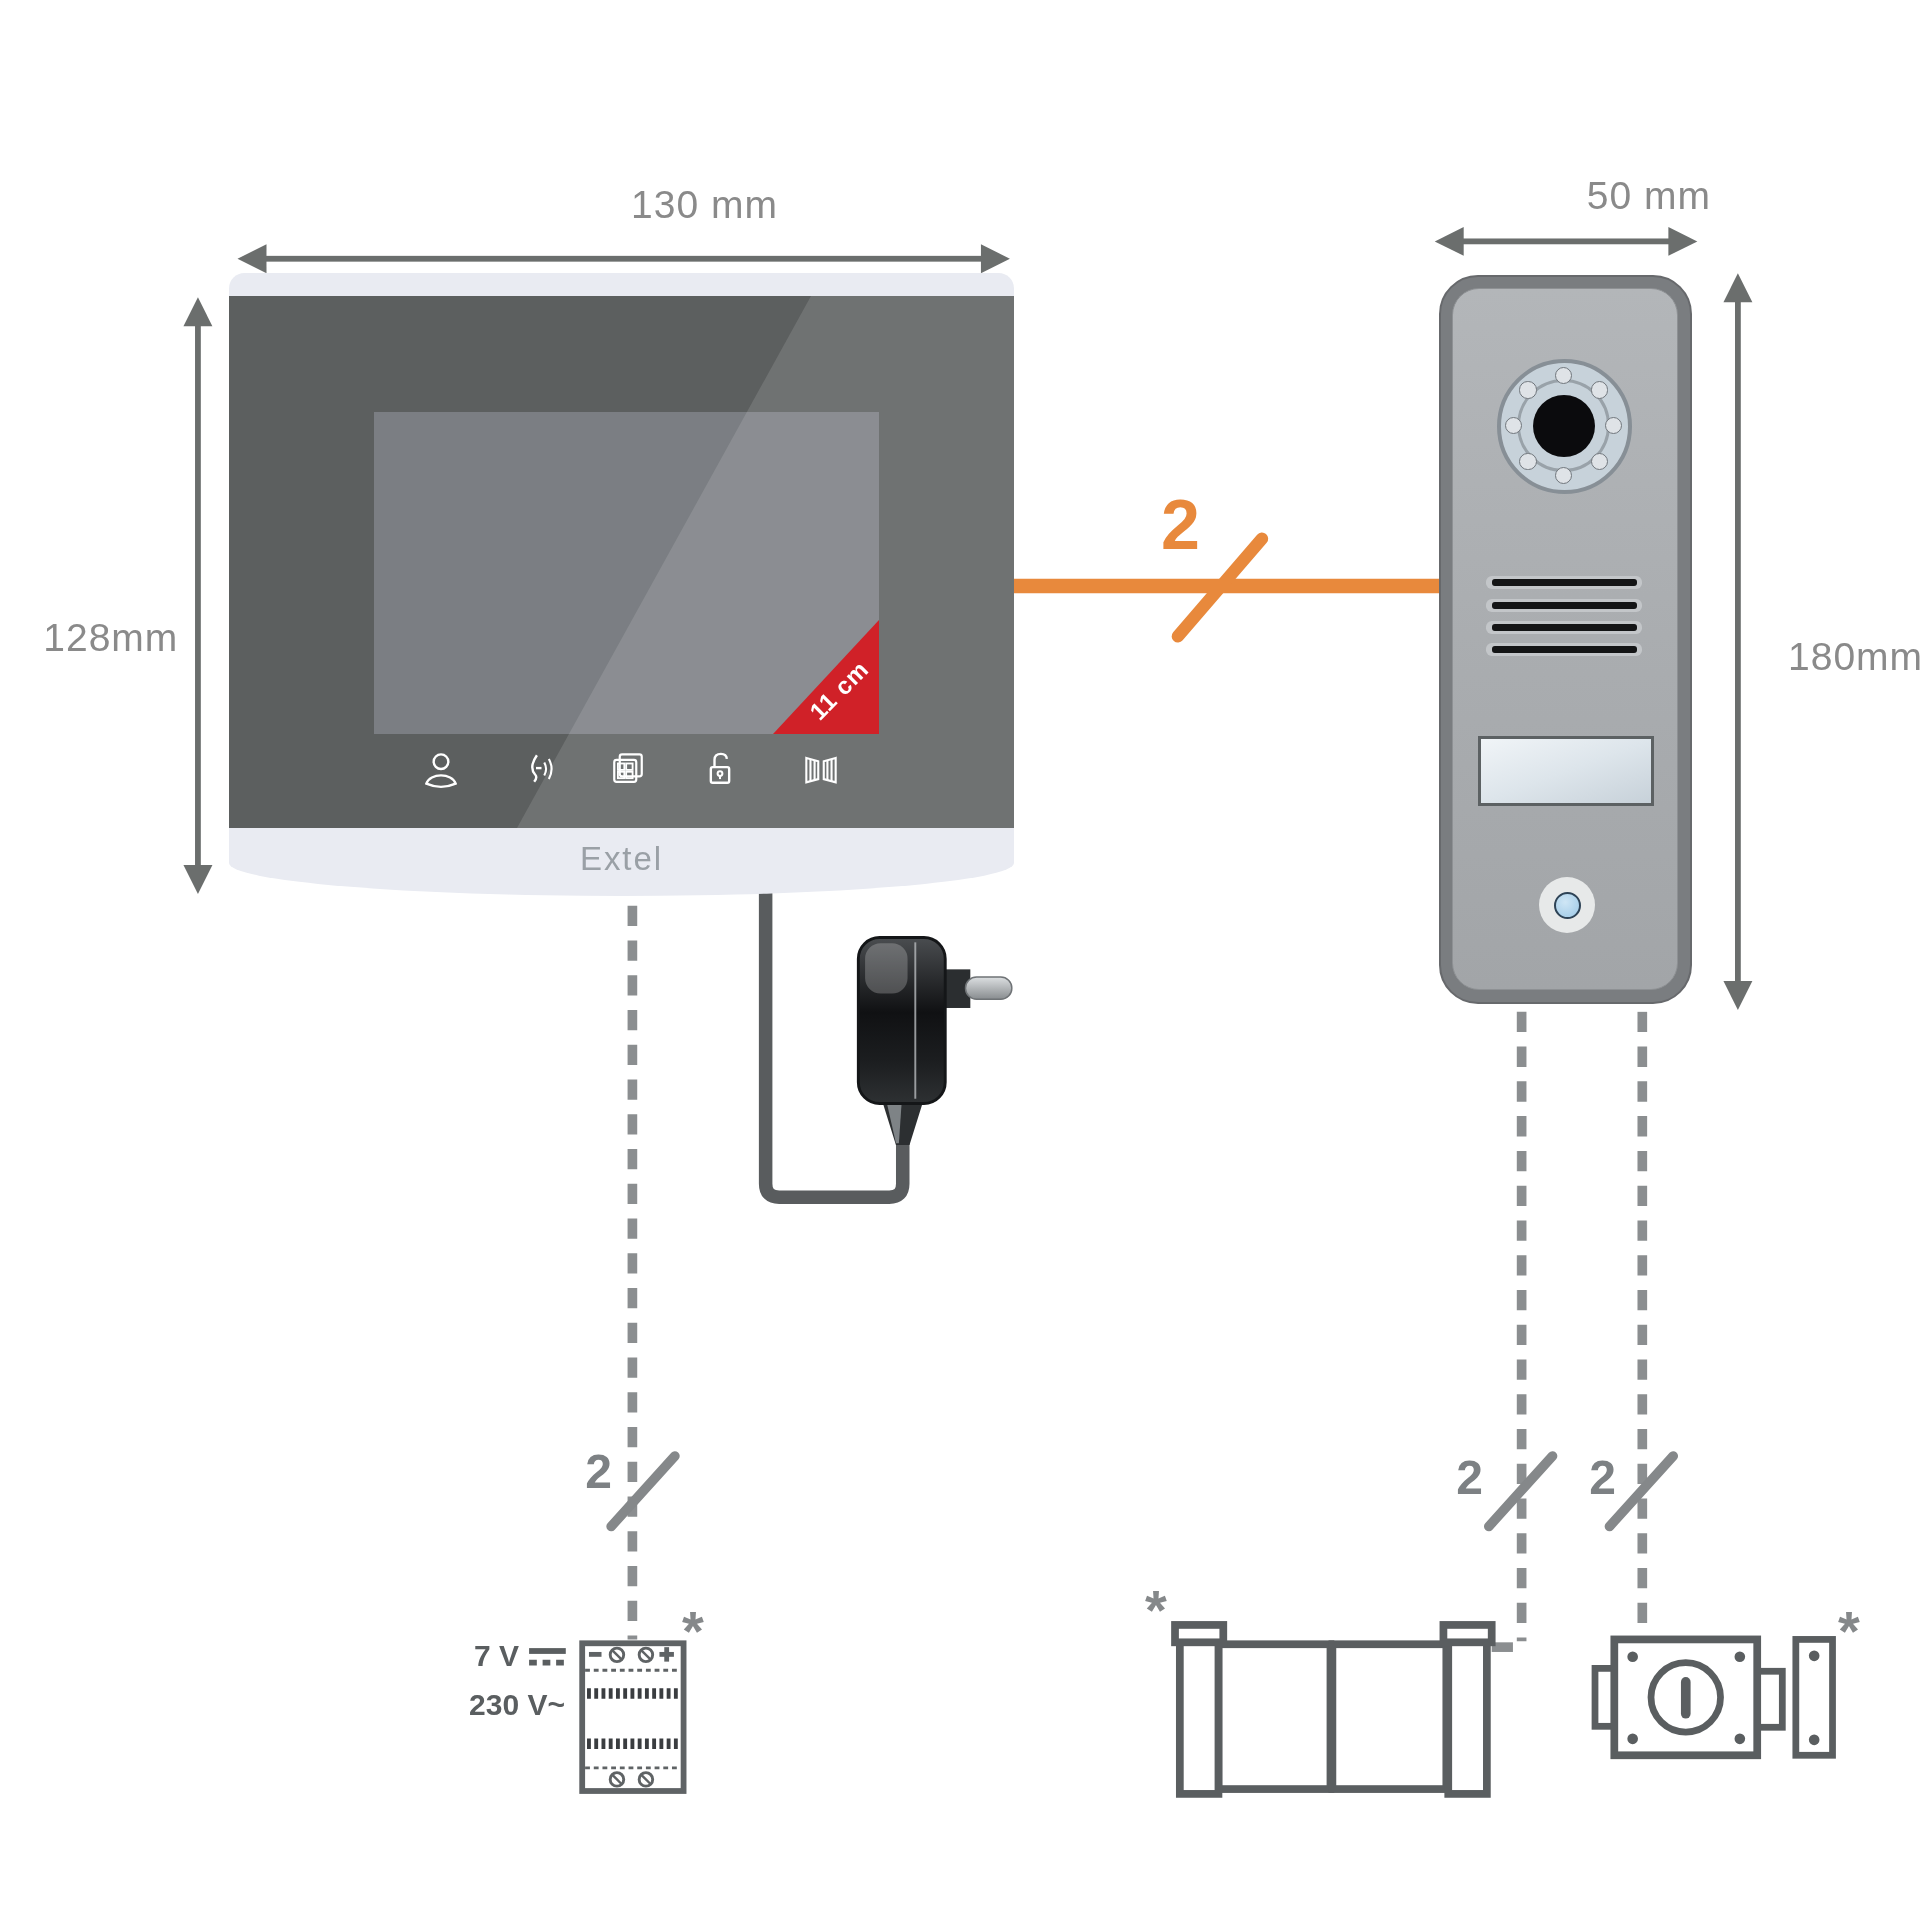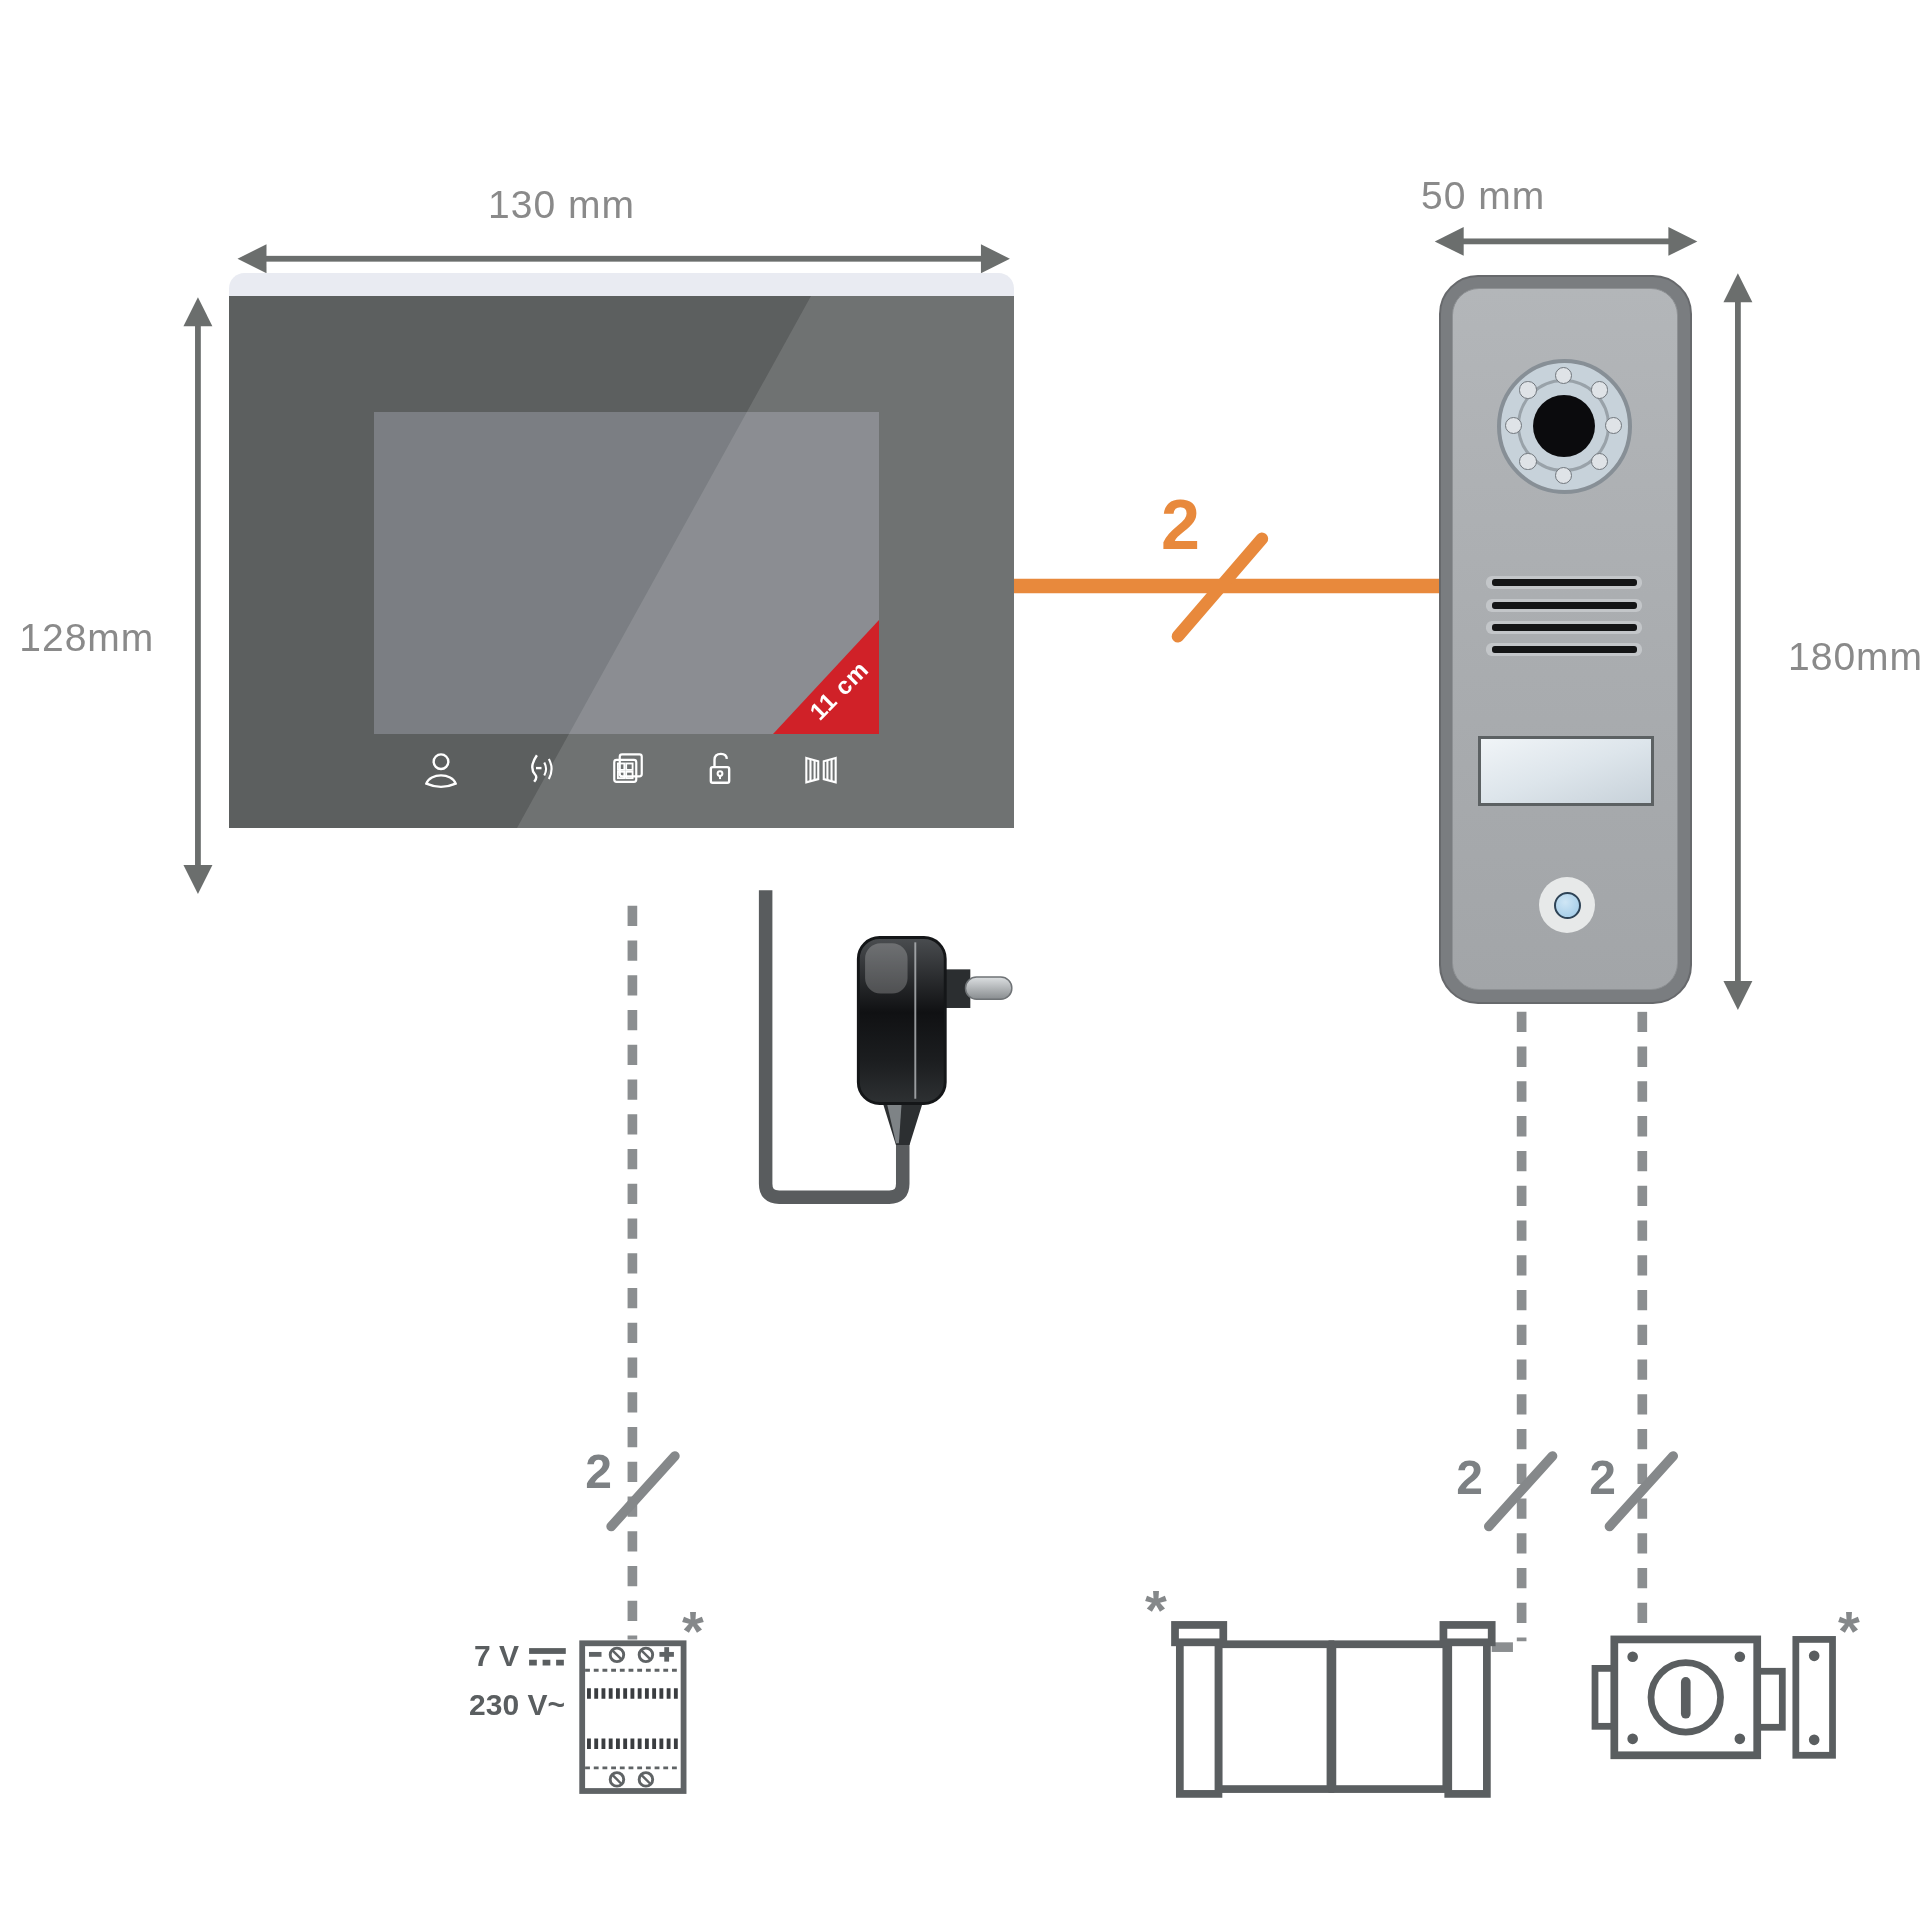--- a/index.html
+++ b/index.html
@@ -6,21 +6,21 @@
   #canvas{
     position:relative;width:1931px;height:1931px;background:#ffffff;overflow:hidden;
     font-family:"Liberation Sans",sans-serif;
   }
   .abs{position:absolute;}
   svg{display:block;}
 
   
   .dim-label{
     position:absolute;color:#8a8a8a;font-size:39px;font-weight:400;
-    letter-spacing:1px;text-align:left;white-space:nowrap;
+    letter-spacing:1px;text-align:right;white-space:nowrap;
   }
 
   
   .wire-num{
     position:absolute;font-weight:700;color:#7d8184;font-size:48px;text-align:center;width:77px;
   }
   .wire-num.orange{color:#e8893c;font-size:70px;width:87px;}
 
   
   .note-star{position:absolute;color:#85888a;font-size:56px;font-weight:700;line-height:1;}
@@ -239,20 +239,23 @@
     </svg>
     <svg class="m-icon" style="left:570px;" viewBox="0 0 48 48" fill="none" stroke="#ffffff" stroke-width="2.3">
       <path d="M8,12 L21,15.5 V35 L8,38.5 Z"></path>
       <path d="M40,12 L27,15.5 V35 L40,38.5 Z"></path>
       <path d="M12.5,13.5 V37"></path>
       <path d="M17,14.5 V36"></path>
       <path d="M35.5,13.5 V37"></path>
       <path d="M31,14.5 V36"></path>
     </svg>
 
+    <div class="m-chin">
+      <span class="m-brand">Extel</span>
+    </div>
   </div>
 
   <div class="abs" id="door">
     <div class="d-panel"></div>
 
     <div class="d-cam">
       <div class="d-cam-ring"></div>
       <div class="d-lens"></div>
       <div class="d-led" style="left:54px;top:3.9px;"></div>
       <div class="d-led" style="left:90px;top:18.3px;"></div>

